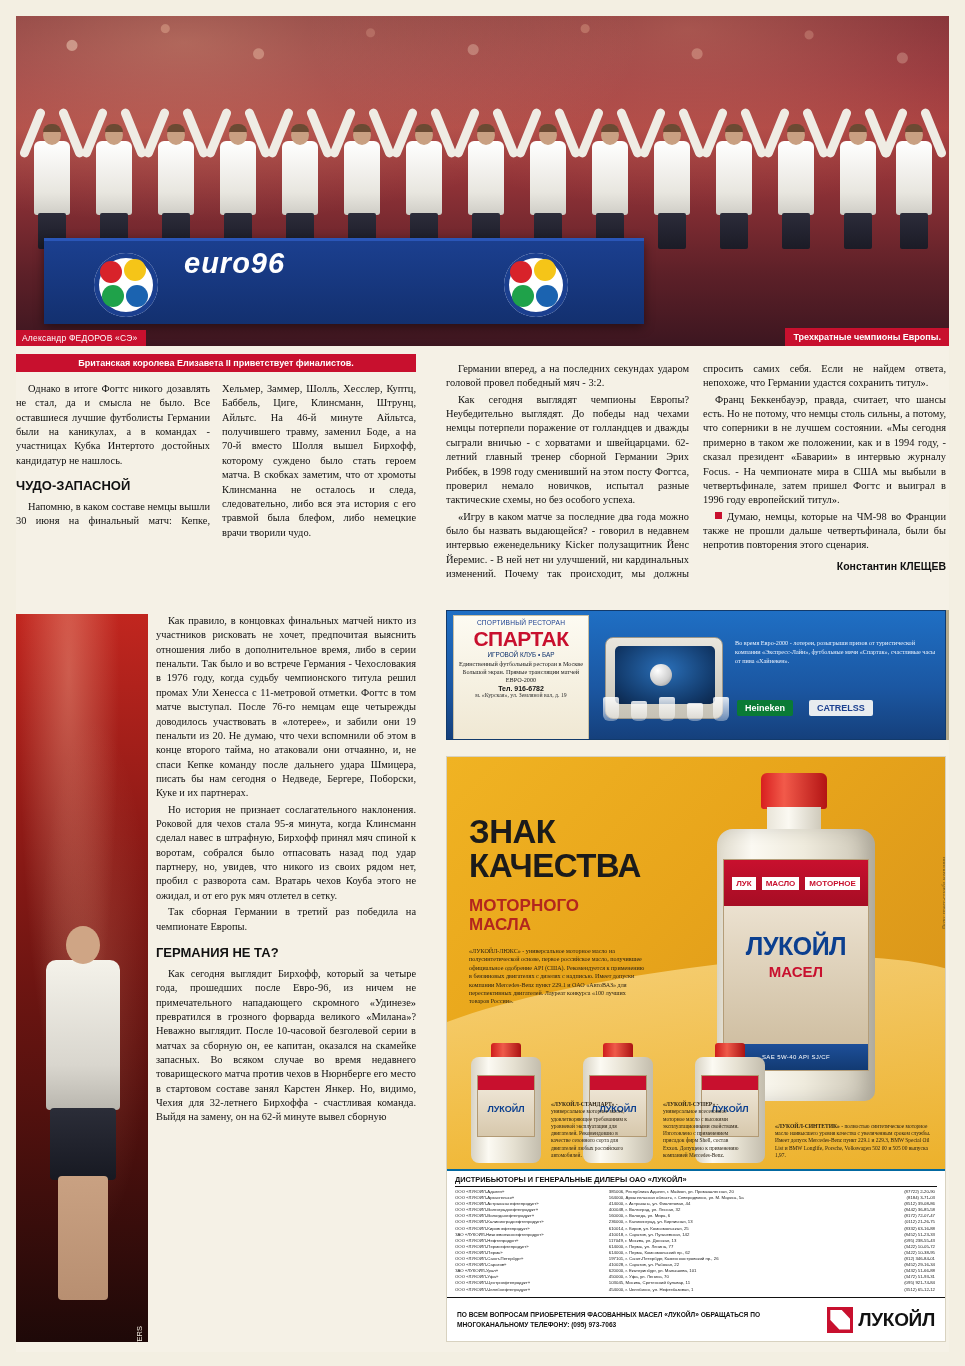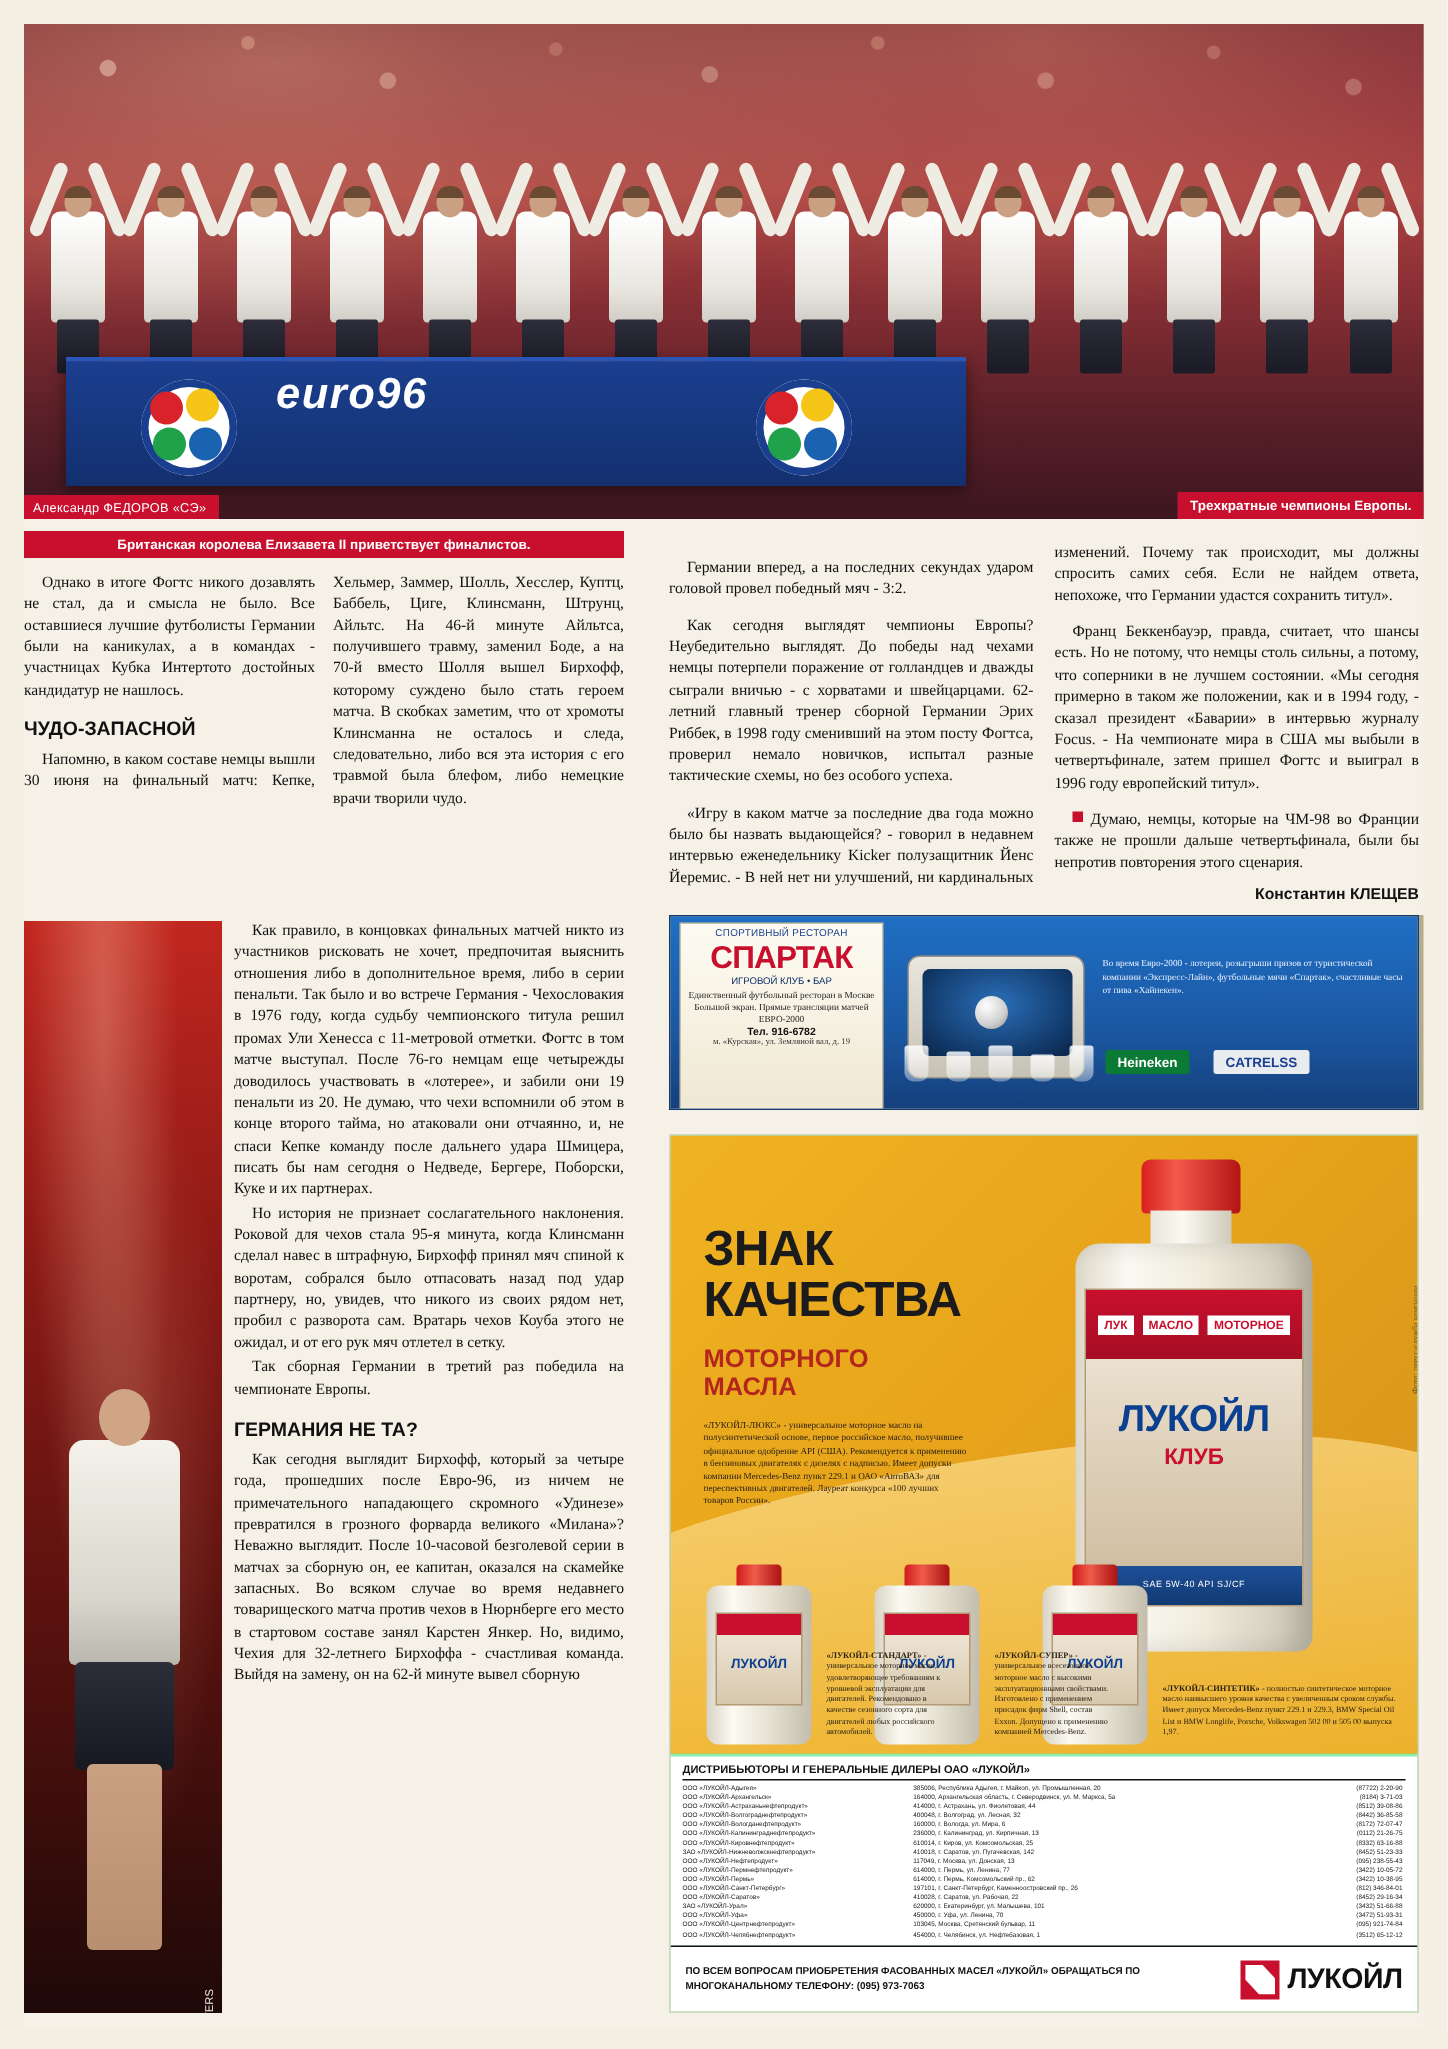--- a/index.html
+++ b/index.html
@@ -282,21 +282,21 @@
     left: 430px; top: 346px;
     width: 500px;
     column-count: 2;
     column-gap: 14px;
     font-size: 10.4px;
     line-height: 1.38;
     text-align: justify;
     color: #111;
     hyphens: auto;
   }
-  .right-text p { margin: 10px 0 2px 0; text-indent: 12px; }
+  .right-text p { margin: 0 0 2px 0; text-indent: 12px; }
   .byline {
     font-family: "Liberation Sans", sans-serif;
     font-weight: bold;
     font-size: 10.5px;
     text-align: right;
     text-indent: 0 !important;
     margin-top: 6px !important;
   }
   .sq { display:inline-block; width:7px; height:7px; background:#c8102e; margin-right:5px; vertical-align: 1px;}
 
@@ -398,21 +398,21 @@
   .ad-euro .cups span:nth-child(2){ left: 34px; height: 20px;}
   .ad-euro .cups span:nth-child(3){ left: 62px; }
   .ad-euro .cups span:nth-child(4){ left: 90px; height: 18px;}
   .ad-euro .cups span:nth-child(5){ left: 116px; }
 
   
   .ad-lukoil {
     position: absolute;
     left: 430px; top: 740px;
     width: 500px; height: 586px;
-    background: #86efac;
+    background: #0369a1;
     border: 1px solid #d8d2c0;
     overflow: hidden;
   }
   .lk-top {
     position: relative;
     width: 498px; height: 412px;
     background: linear-gradient(135deg,#f0b323 0%, #e8a51b 40%, #d4901a 100%);
     overflow: hidden;
   }
   .lk-top .swoosh {
@@ -822,21 +822,21 @@
         <div class="cap"></div>
         <div class="neck"></div>
         <div class="body"></div>
         <div class="label">
           <div class="lbl-top">
             <span class="chip">ЛУК</span>
             <span class="chip">МАСЛО</span>
             <span class="chip">МОТОРНОЕ</span>
           </div>
           <div class="lbl-name">ЛУКОЙЛ</div>
-          <div class="lbl-sub">КЛУБ</div>
+          <div class="lbl-sub">МАСЕЛ</div>
           <div class="lbl-foot">SAE 5W-40  API SJ/CF</div>
         </div>
       </div>
       <div class="lk-side-credit">Фото: пресс-служба компании</div>
 
       <div class="lk-row">
         <div class="sbottle sb1">
               <div class="scap"></div>
               <div class="sbody"></div>
               <div class="slabel">

